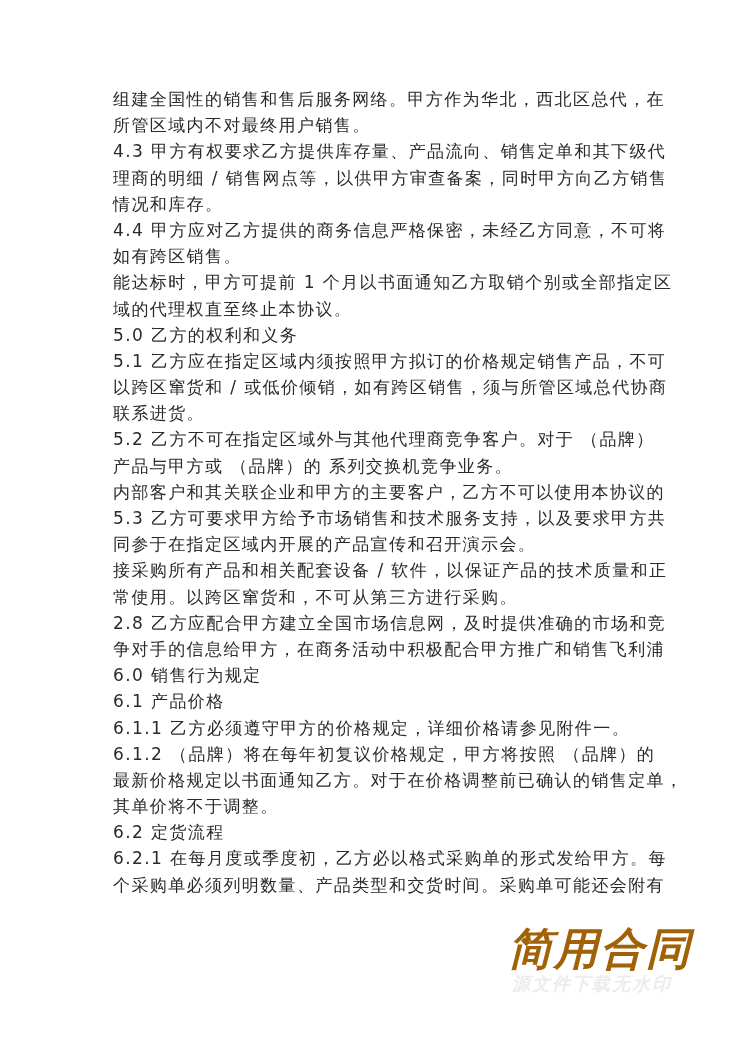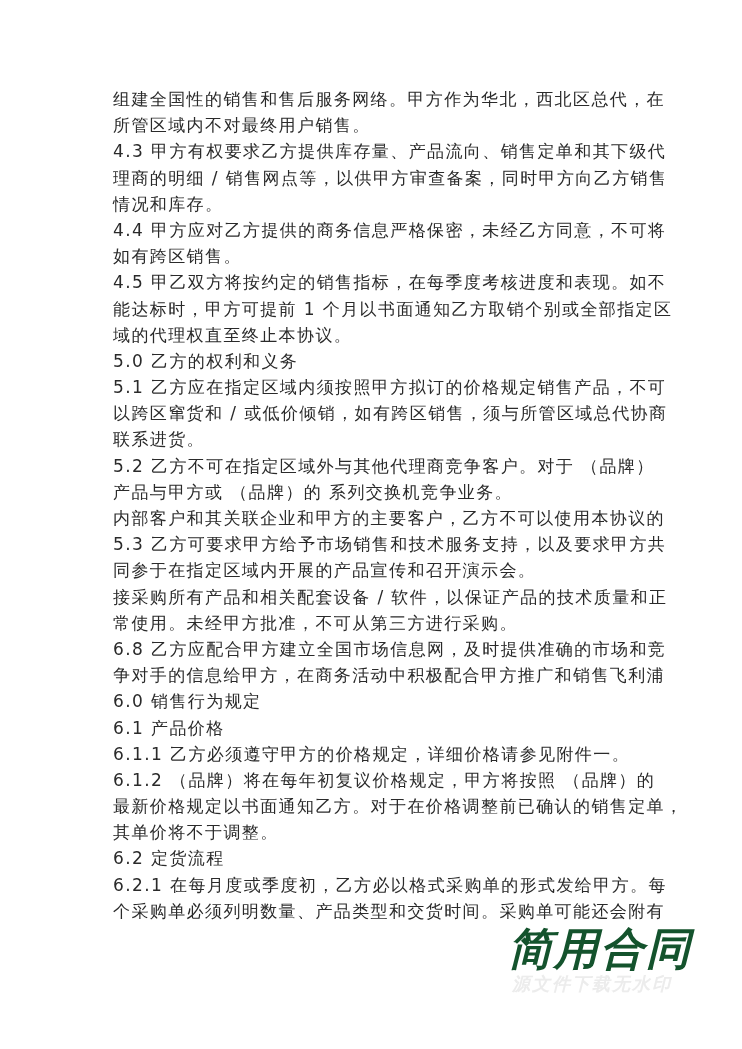--- a/index.html
+++ b/index.html
@@ -45,21 +45,21 @@
     pointer-events: none;
   }
   .wm-big {
     position: absolute;
     left: 0; top: 0;
     font-family: "DejaVu Sans", sans-serif;
     font-weight: bold;
     font-style: italic;
     font-size: 44px;
     letter-spacing: 2px;
-    color: #14532d;
+    color: #a16207;
     white-space: nowrap;
   }
   .wm-small {
     position: absolute;
     left: 4px; top: 52px;
     font-family: "DejaVu Sans", sans-serif;
     font-weight: bold;
     font-style: italic;
     font-size: 18px;
     letter-spacing: 2px;
@@ -72,35 +72,34 @@
 
 <div class="page">
   <div class="content">
     <div class="line">组建全国性的销售和售后服务网络。甲方作为华北，西北区总代，在</div>
     <div class="line">所管区域内不对最终用户销售。</div>
     <div class="line">4.3 甲方有权要求乙方提供库存量、产品流向、销售定单和其下级代</div>
     <div class="line">理商的明细 / 销售网点等，以供甲方审查备案，同时甲方向乙方销售</div>
     <div class="line">情况和库存。</div>
     <div class="line">4.4 甲方应对乙方提供的商务信息严格保密，未经乙方同意，不可将</div>
     <div class="line">如有跨区销售。</div>
-    <div class="line">4.5 甲乙双方将按约定的销售指标，在每季度考核进度和表现。如不</div>
     <div class="line">能达标时，甲方可提前 1 个月以书面通知乙方取销个别或全部指定区</div>
     <div class="line">域的代理权直至终止本协议。</div>
     <div class="line">5.0 乙方的权利和义务</div>
     <div class="line">5.1 乙方应在指定区域内须按照甲方拟订的价格规定销售产品，不可</div>
     <div class="line">以跨区窜货和 / 或低价倾销，如有跨区销售，须与所管区域总代协商</div>
     <div class="line">联系进货。</div>
     <div class="line">5.2 乙方不可在指定区域外与其他代理商竞争客户。对于 （品牌）</div>
     <div class="line">产品与甲方或 （品牌）的 系列交换机竞争业务。</div>
     <div class="line">内部客户和其关联企业和甲方的主要客户，乙方不可以使用本协议的</div>
     <div class="line">5.3 乙方可要求甲方给予市场销售和技术服务支持，以及要求甲方共</div>
     <div class="line">同参于在指定区域内开展的产品宣传和召开演示会。</div>
     <div class="line">接采购所有产品和相关配套设备 / 软件，以保证产品的技术质量和正</div>
-    <div class="line">常使用。未经甲方批准，不可从第三方进行采购。</div>
-    <div class="line">6.8 乙方应配合甲方建立全国市场信息网，及时提供准确的市场和竞</div>
+    <div class="line">常使用。以跨区窜货和，不可从第三方进行采购。</div>
+    <div class="line">2.8 乙方应配合甲方建立全国市场信息网，及时提供准确的市场和竞</div>
     <div class="line">争对手的信息给甲方，在商务活动中积极配合甲方推广和销售飞利浦</div>
     <div class="line">6.0 销售行为规定</div>
     <div class="line">6.1 产品价格</div>
     <div class="line">6.1.1 乙方必须遵守甲方的价格规定，详细价格请参见附件一。</div>
     <div class="line">6.1.2 （品牌）将在每年初复议价格规定，甲方将按照 （品牌）的</div>
     <div class="line">最新价格规定以书面通知乙方。对于在价格调整前已确认的销售定单，</div>
     <div class="line">其单价将不于调整。</div>
     <div class="line">6.2 定货流程</div>
     <div class="line">6.2.1 在每月度或季度初，乙方必以格式采购单的形式发给甲方。每</div>
     <div class="line">个采购单必须列明数量、产品类型和交货时间。采购单可能还会附有</div>

